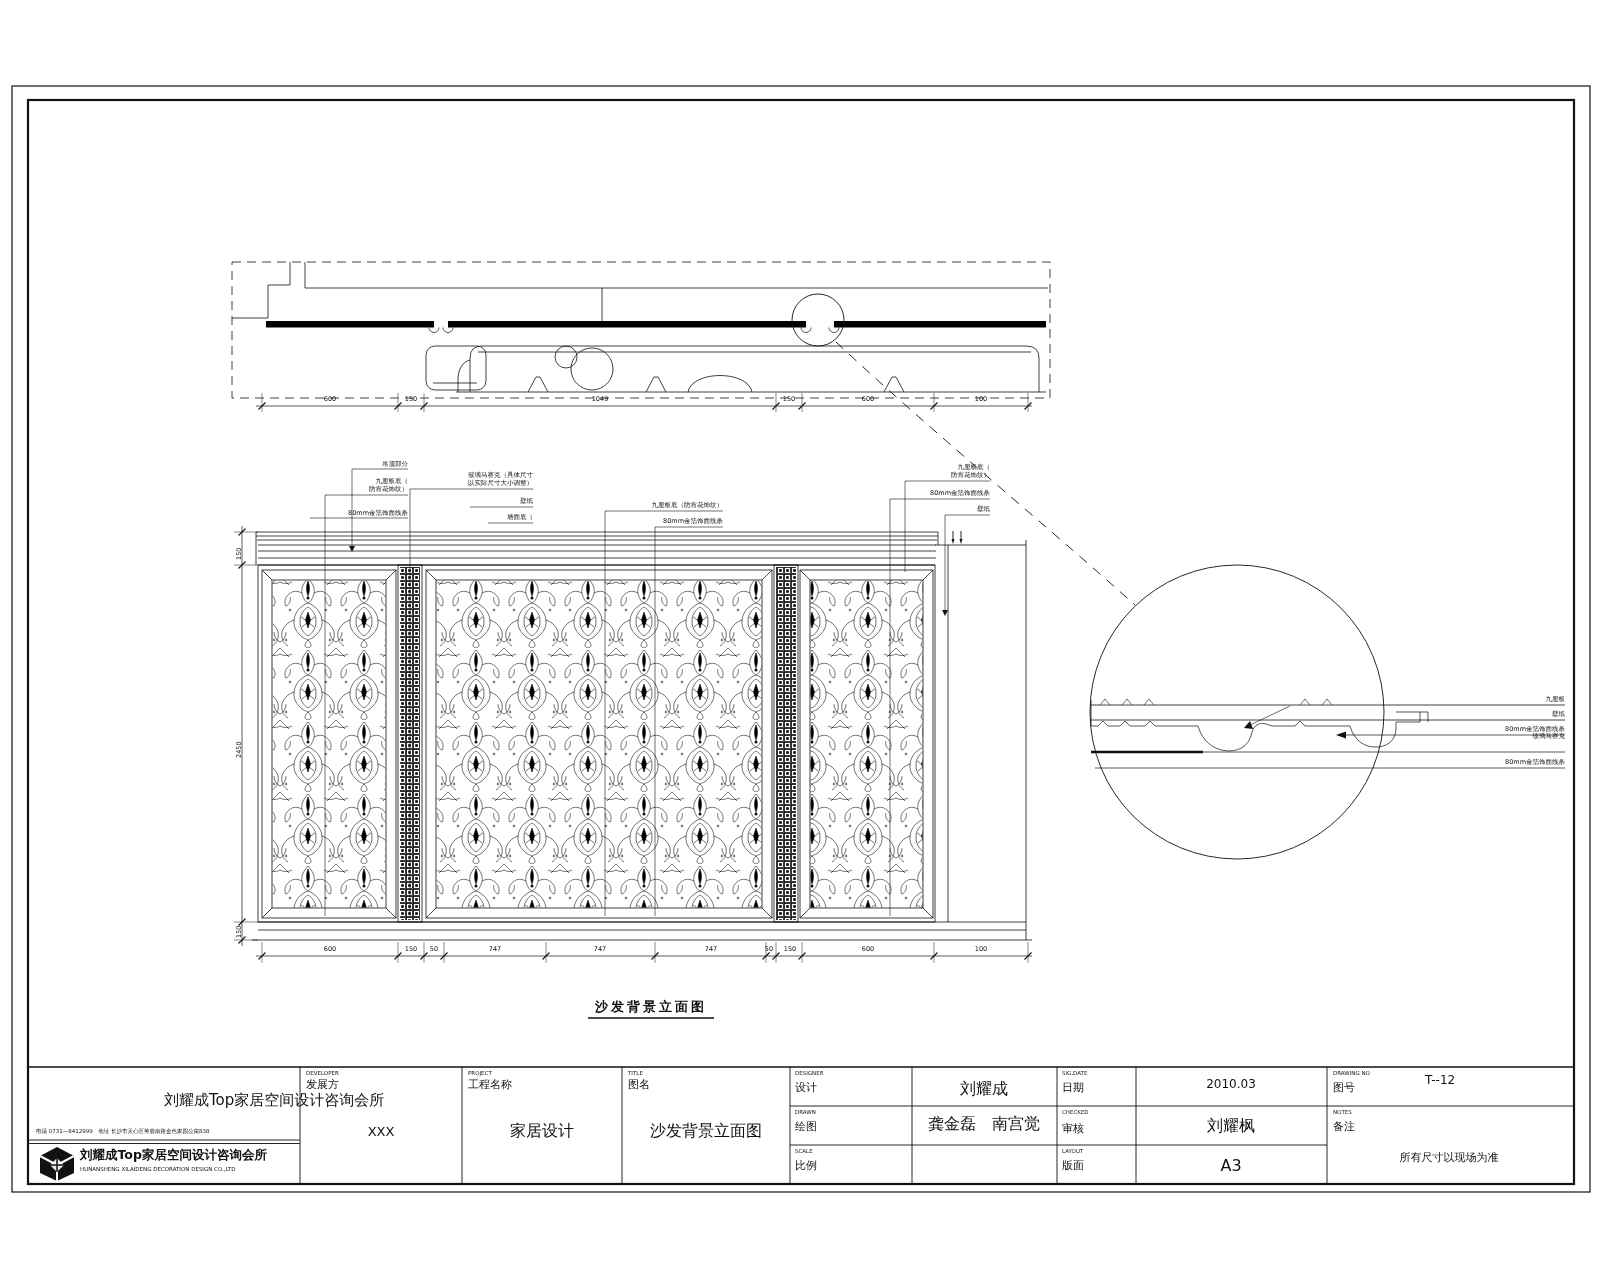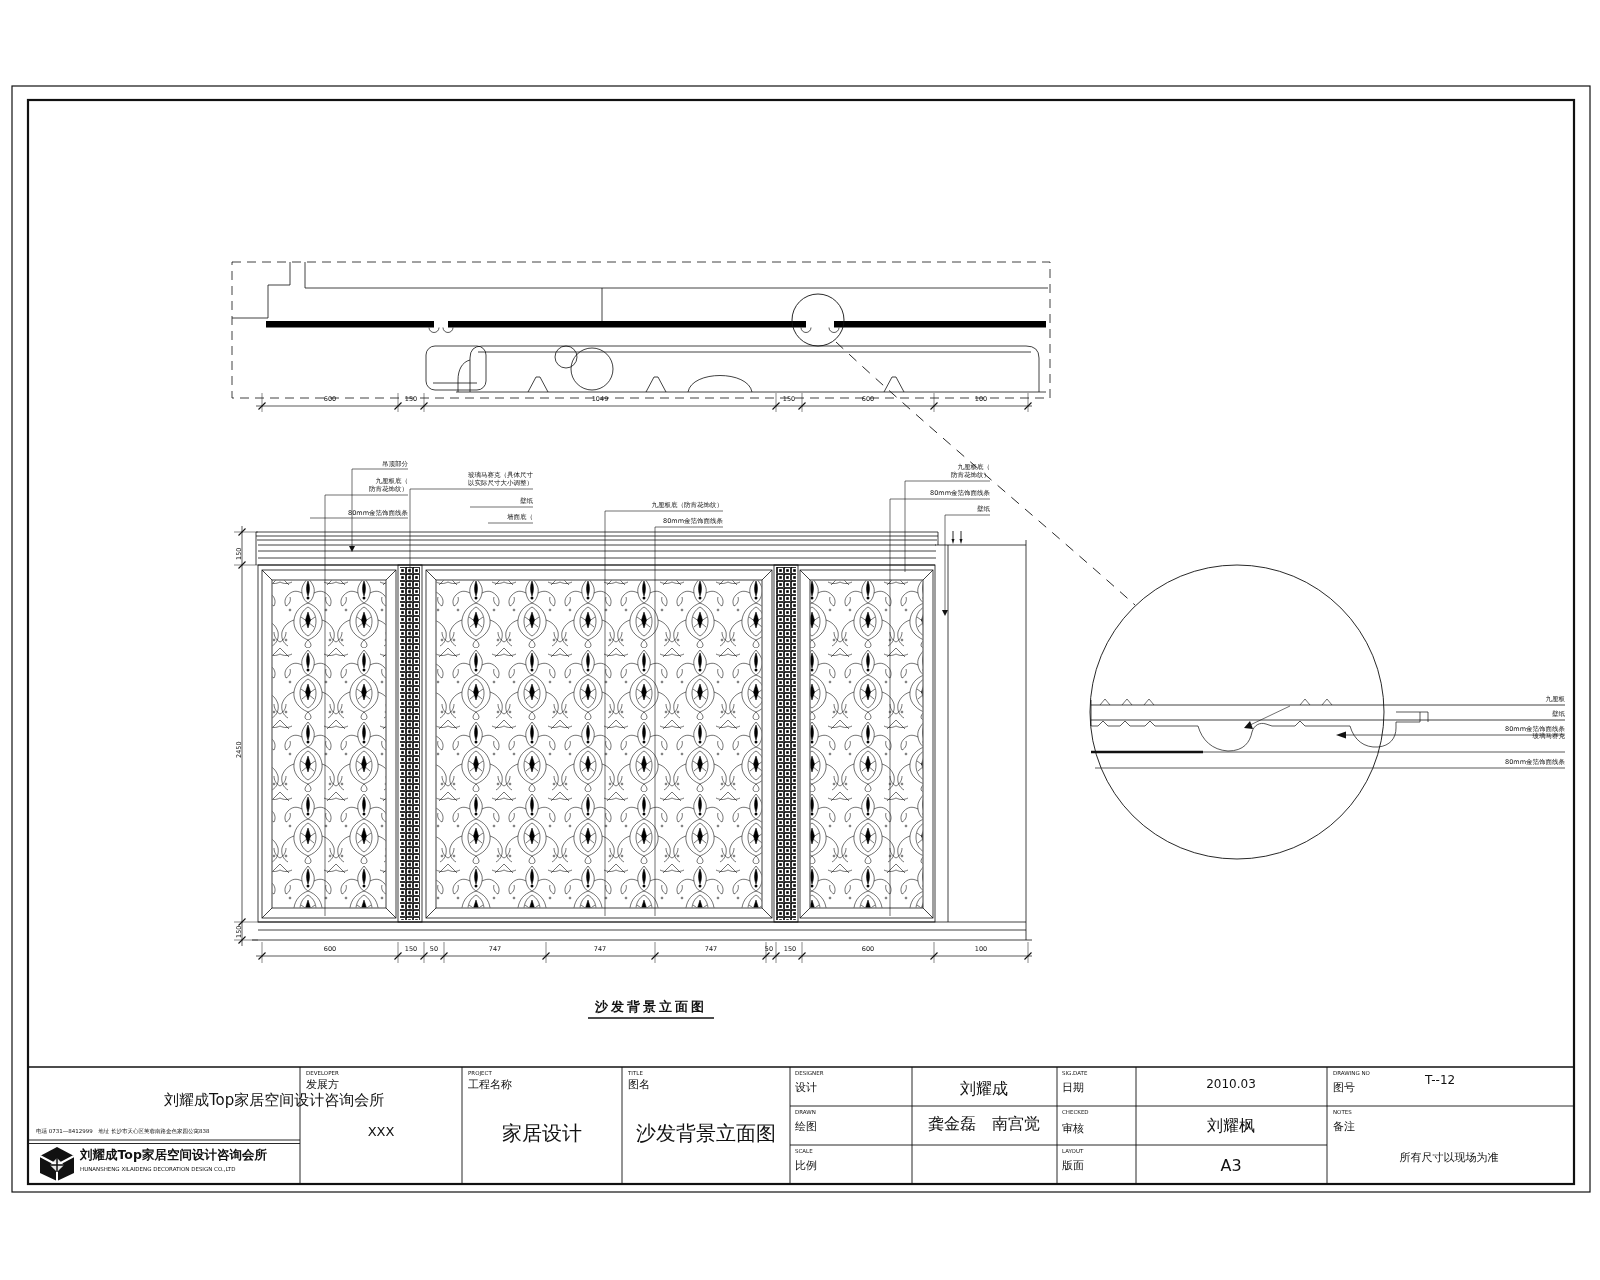--- a/index.html
+++ b/index.html
@@ -7,21 +7,21 @@
          font-family:"DejaVu Sans",sans-serif;color:#111;overflow:hidden}
   .sheet svg.cad{position:absolute;left:0;top:0}
   .t{position:absolute;white-space:nowrap;line-height:1.12;color:#111}
   .t5{font-size:5.5px}
   .t6{font-size:6.5px}
   .t9{font-size:11px}
   .t11{font-size:16px}
   .t12{font-size:12px}
   .t13{font-size:13px}
   .t15{font-size:15px;font-weight:normal}
-  .t16{font-size:20px}
+  .t16{font-size:16px}
   .rt{transform:translateX(-100%)}
   .ctr{transform:translateX(-50%)}
   .vrt{transform:rotate(-90deg);transform-origin:left top}
   .cap{font-size:13px;letter-spacing:3px;font-weight:bold}
   .logo{position:absolute}
 </style>
 </head>
 <body>
 
 <div class="sheet">

